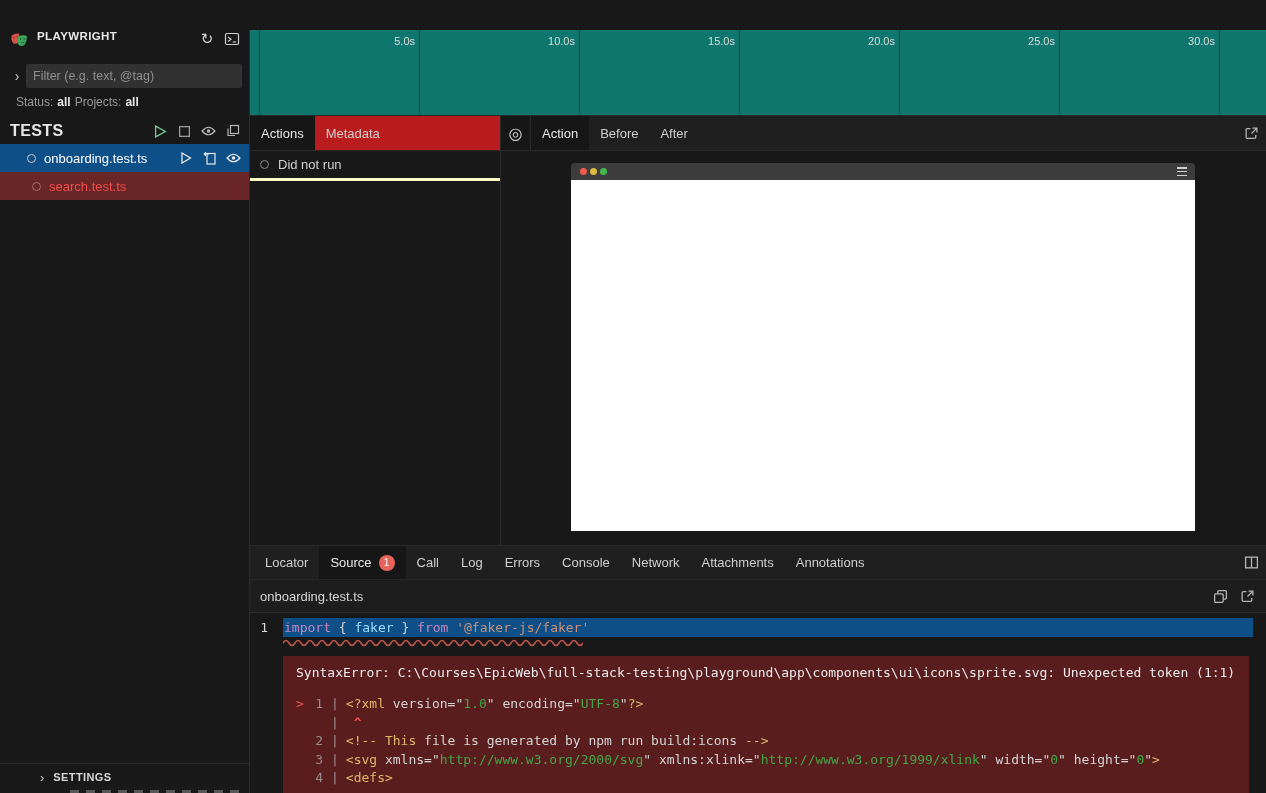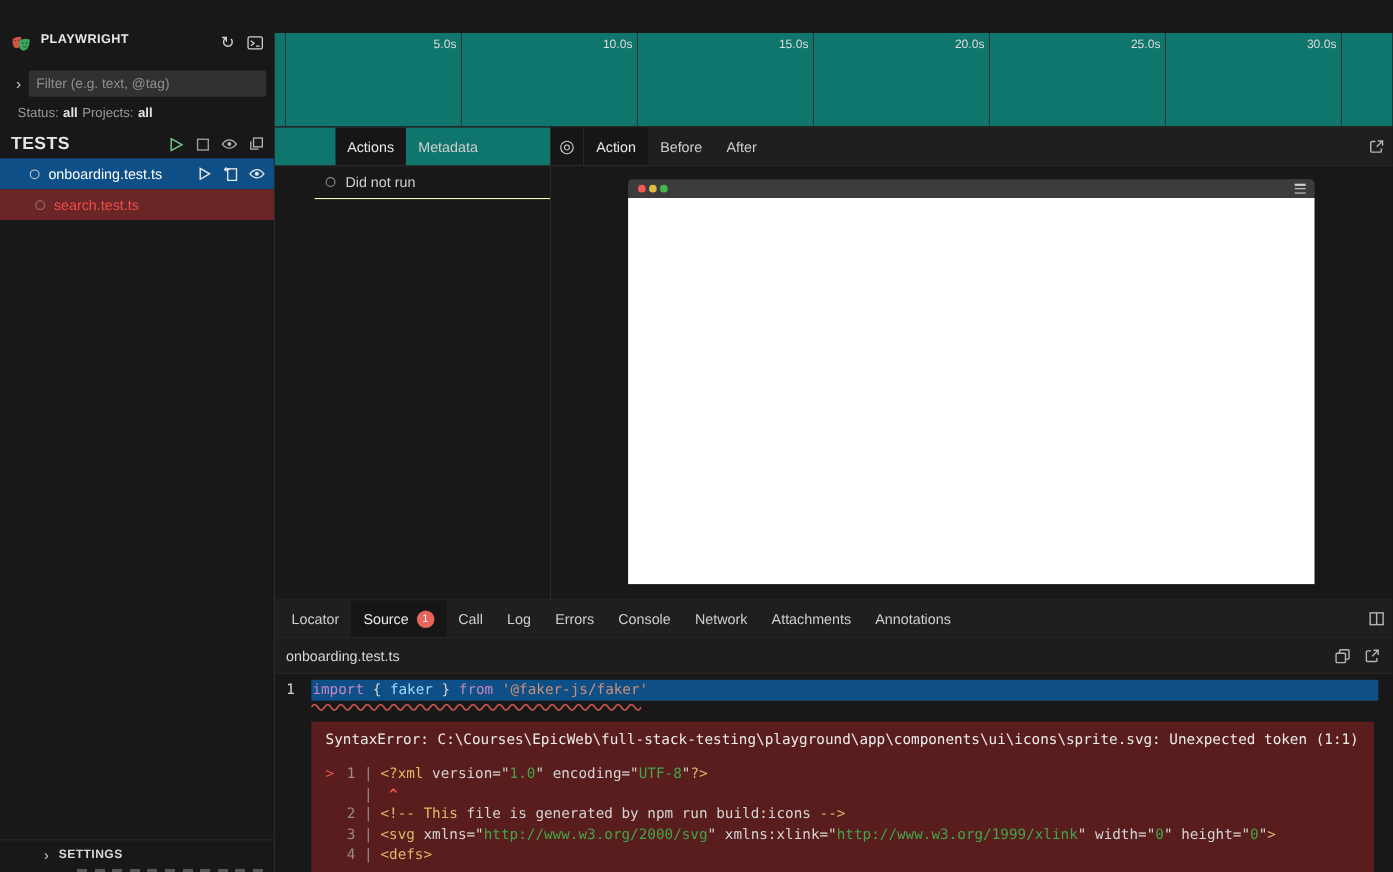--- a/index.html
+++ b/index.html
@@ -48,25 +48,25 @@
     background:repeating-linear-gradient(90deg,#8a8a8a 0 9px, transparent 9px 16px); }
 
   
   .timeline { position:absolute; left:250px; top:30px; width:1016px; height:85px; background:#0f766e; }
   .tl-line { position:absolute; top:0; width:1px; height:85px; background:#343434; }
   .tl-label { position:absolute; top:5px; width:54px; text-align:right; font-size:11px; color:#dedede; }
 
   
   .mid { position:absolute; left:250px; top:115px; width:1016px; height:430px; border-top:1px solid #2a2a2a; background:#181818; }
   .actions-panel { position:absolute; left:0; top:0; width:250px; height:430px; }
-  .tabstrip { height:35px; background:#0f766e; display:flex; align-items:stretch; border-bottom:1px solid #2a2a2a;justify-content:center; }
+  .tabstrip { height:35px; background:#b91c1c; display:flex; align-items:stretch; border-bottom:1px solid #2a2a2a; }
   .tab { display:flex; align-items:center; padding:0 11px; font-size:13px; color:#cfcfcf; }
   .tab.selected { background:#161616; color:#e8e8e8; }
   .didnotrun { height:30px; display:flex; align-items:center; padding-left:10px; font-size:13px; color:#d0d0d0;
-    border-bottom:1px solid #fef9c3;margin-left:36px; }
+    border-bottom:3px solid #fef9c3; }
   .dnr-circle { width:9px; height:9px; border-radius:50%; border:1.5px solid #8a8a8a; margin-right:9px; }
 
   .snap-panel { position:absolute; left:250px; top:0; width:766px; height:430px; border-left:1px solid #2a2a2a; }
   .snap-strip { height:35px; background:#1f1f1f; display:flex; align-items:stretch; border-bottom:1px solid #2a2a2a; }
   .pick-cell { width:30px; display:flex; align-items:center; justify-content:center; color:#cfcfcf; font-size:16px;
     background:#161616; border-right:1px solid #2a2a2a; }
   .strip-spacer { flex:1; }
   .strip-icon { width:30px; display:flex; align-items:center; justify-content:center; color:#b5b5b5; }
 
   

